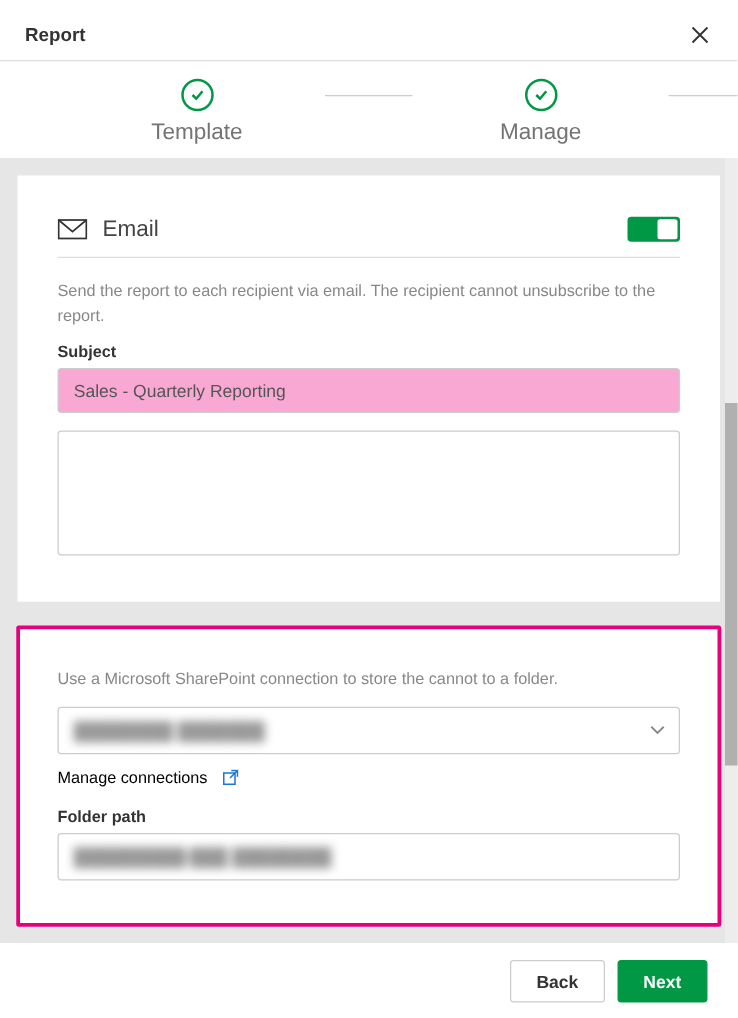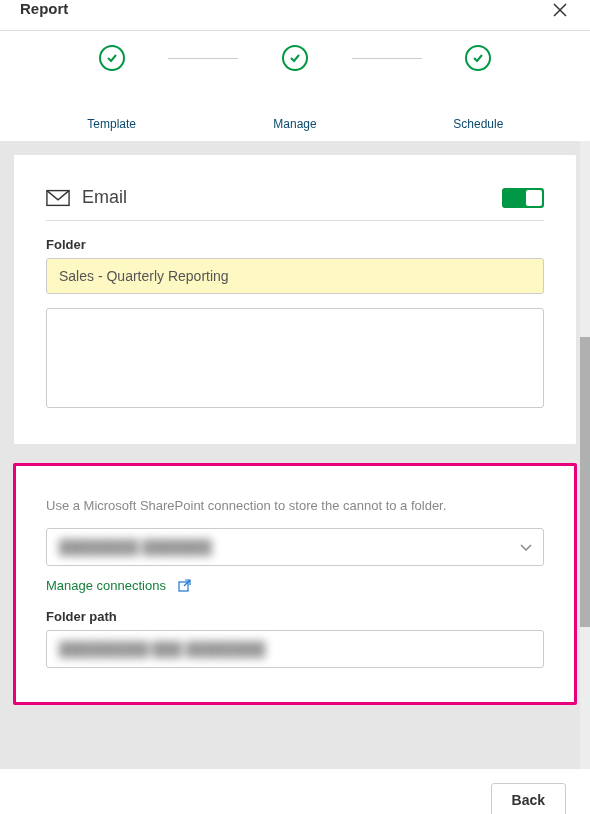--- a/index.html
+++ b/index.html
@@ -7,22 +7,23 @@
       font-family: -apple-system, BlinkMacSystemFont, "Segoe UI", Arial, sans-serif;
       width: 590px;
       height: 814px;
       background: #fff;
       color: #333;
       position: relative;
       overflow: hidden;
     }
     .header {
       display: flex;
+      align-items: center;
       justify-content: space-between;
-      padding: 0 20px 10px 20px;
+      padding: 18px 20px 10px 20px;
     }
     .header-title {
       font-size: 15px;
       font-weight: 700;
       color: #333;
     }
     .close-btn {
       font-size: 20px;
       cursor: pointer;
       color: #333;
@@ -59,23 +60,22 @@
       margin-bottom: 6px;
     }
     .step-circle.outline {
       border: 2px solid #009845;
       background: #fff;
     }
     .step-circle.filled {
       background: #009845;
     }
     .step-label {
-      font-size: 12px;
-      color: #0c4a6e;
-      margin-top: 40px;
+      font-size: 18px;
+      color: #737373;
     }
     .step-line {
       position: absolute;
       top: 13px;
       height: 1px;
       background: #ccc;
       width: 70px;
     }
     .step-line.right { right: -35px; }
     .content-area {
@@ -150,21 +150,21 @@
       margin-bottom: 6px;
       display: block;
     }
     .text-input {
       width: 100%;
       padding: 9px 12px;
       border: 1px solid #ccc;
       border-radius: 3px;
       font-size: 14px;
       color: #555;
-      background: #fef9c3;
+      background: #f9a8d4;
       margin-bottom: 14px;
     }
     .textarea-input {
       width: 100%;
       height: 100px;
       padding: 9px 12px;
       border: 1px solid #ccc;
       border-radius: 3px;
       font-size: 14px;
       background: #fff;
@@ -186,21 +186,21 @@
       align-items: center;
     }
     .select-chevron {
       position: absolute;
       right: 12px;
       top: 50%;
       transform: translateY(-50%);
       color: #888;
     }
     .link {
-      color: #15803d;
+      color: #000000;
       font-size: 13px;
       text-decoration: none;
       display: inline-flex;
       align-items: center;
       gap: 12px;
       margin-bottom: 16px;
       cursor: pointer;
     }
     .blur-text {
       filter: blur(4px);
@@ -272,28 +272,20 @@
       <div class="step-line right"></div>
     </div>
     <div class="step">
       <div class="step-circle outline">
         <svg width="14" height="14" viewBox="0 0 14 14">
             <path d="M3 7 L6 10 L11 4" stroke="#009845" stroke-width="2" fill="none"></path>
           </svg>
       </div>
       <div class="step-label">Manage</div>
       <div class="step-line right"></div>
-    </div>
-    <div class="step">
-      <div class="step-circle outline">
-        <svg width="14" height="14" viewBox="0 0 14 14">
-            <path d="M3 7 L6 10 L11 4" stroke="#009845" stroke-width="2" fill="none"></path>
-          </svg>
-      </div>
-      <div class="step-label">Schedule</div>
     </div>
   </div>
 </div>
 
 <div class="content-area">
 
   <div class="card">
     <div class="card-header">
       <div class="card-header-left">
         <div class="card-icon">
@@ -301,21 +293,22 @@
             <rect x="1" y="1" width="24" height="16" stroke="#333" stroke-width="1.5" fill="none"></rect>
             <path d="M1 1 L13 11 L25 1" stroke="#333" stroke-width="1.5" fill="none"></path>
           </svg>
         </div>
         <div class="card-title">Email</div>
       </div>
       <div class="toggle">
         <div class="toggle-knob"></div>
       </div>
     </div>
-    <label class="field-label">Folder</label>
+    <div class="card-desc">Send the report to each recipient via email. The recipient cannot unsubscribe to the report.</div>
+    <label class="field-label">Subject</label>
     <input class="text-input" value="Sales - Quarterly Reporting" style="">
     <textarea class="textarea-input" style=""></textarea>
   </div>
 
   <div class="card highlighted">
     <div class="card-desc">Use a Microsoft SharePoint connection to store the cannot to a folder.</div>
     <div class="select-wrap">
       <div class="select-input">
         <span class="blur-text">████████ ███████</span>
       </div>
@@ -338,13 +331,14 @@
     </div>
   </div>
 
   <div class="scrollbar-track">
     <div class="scrollbar-thumb"></div>
   </div>
 </div>
 
 <div class="footer">
   <button class="btn btn-secondary">Back</button>
+  <button class="btn btn-primary">Next</button>
 </div>
 
 </body></html>

